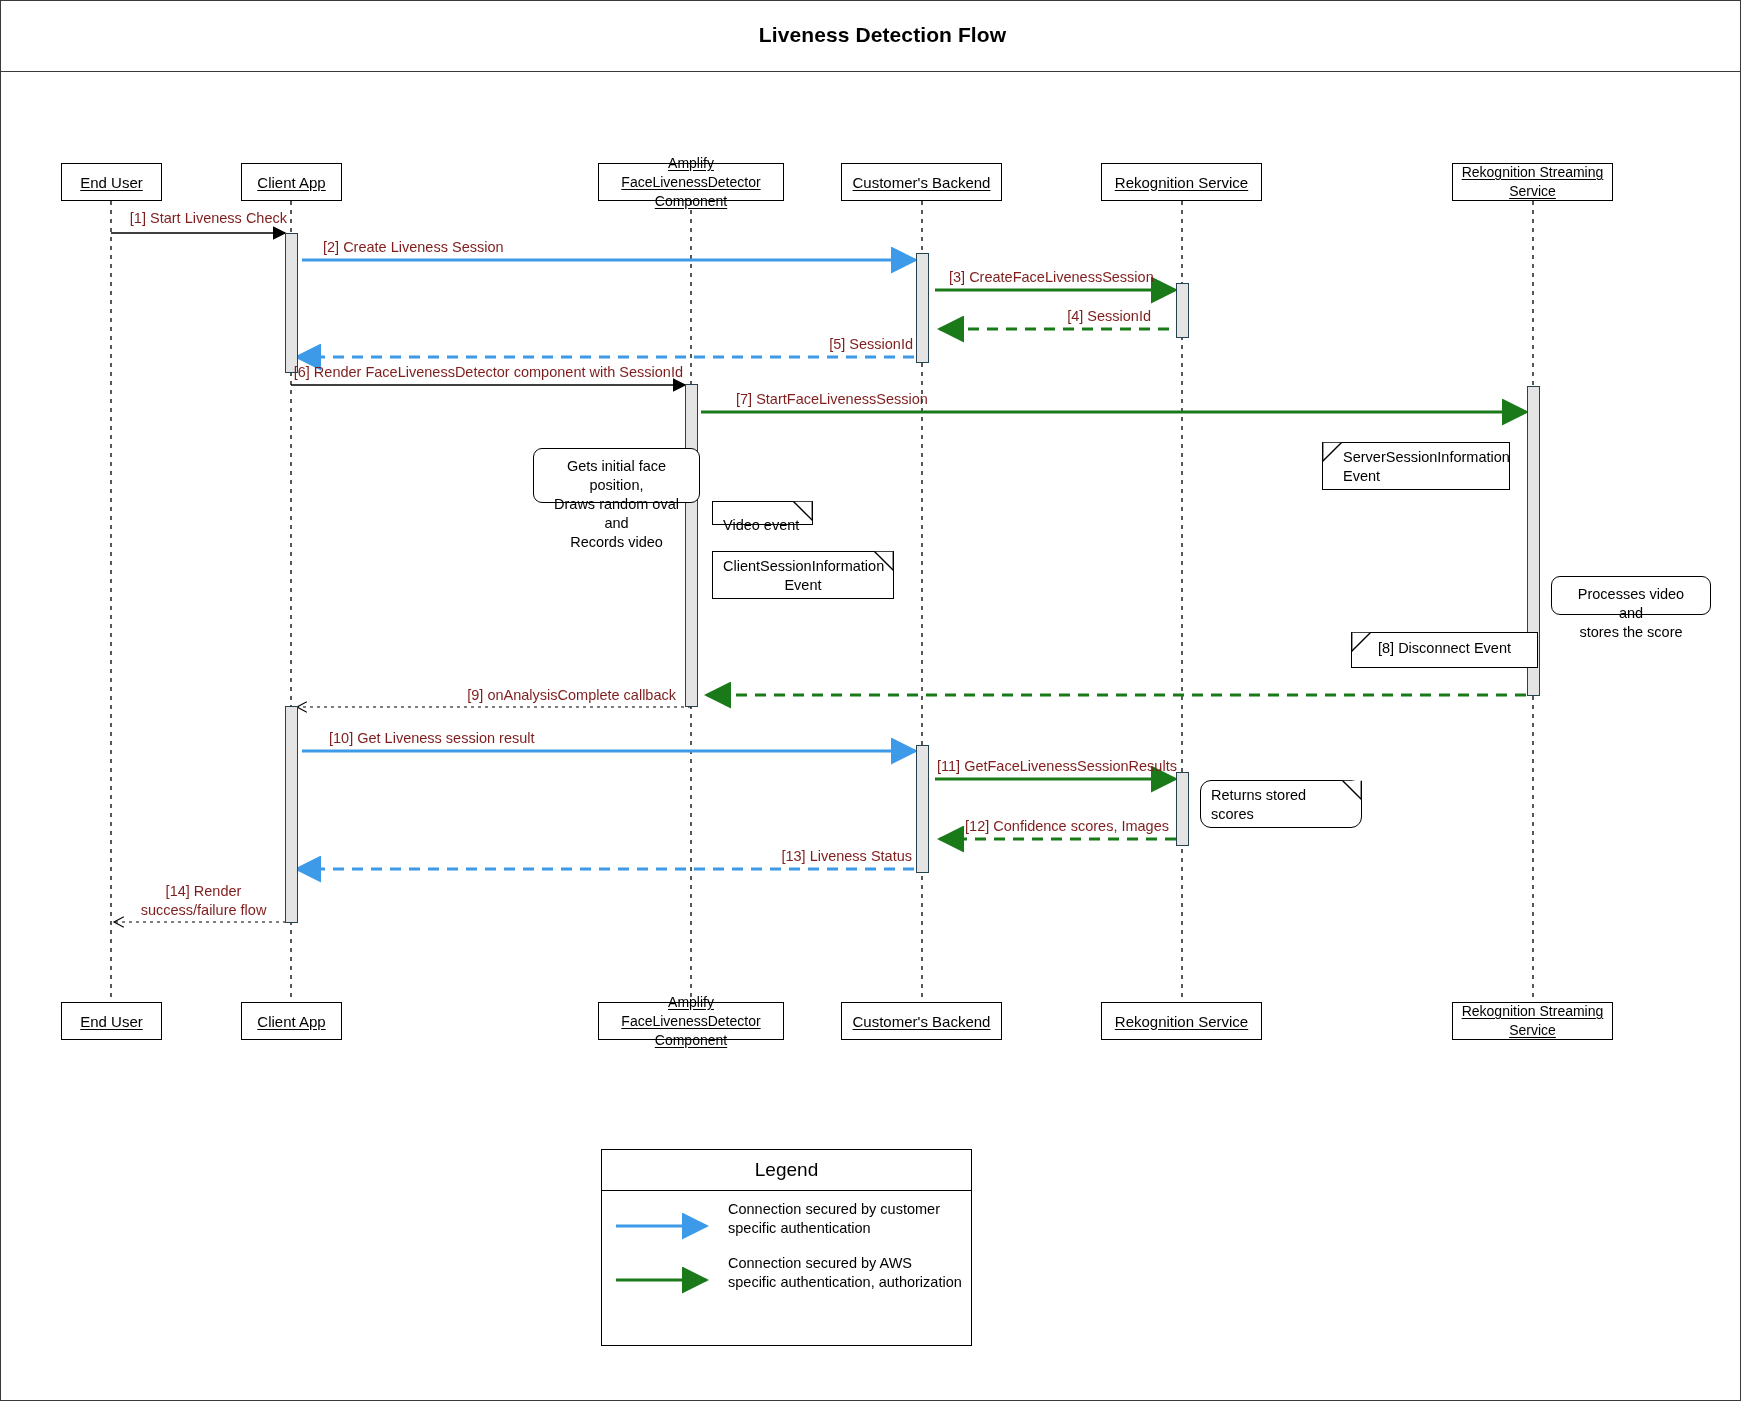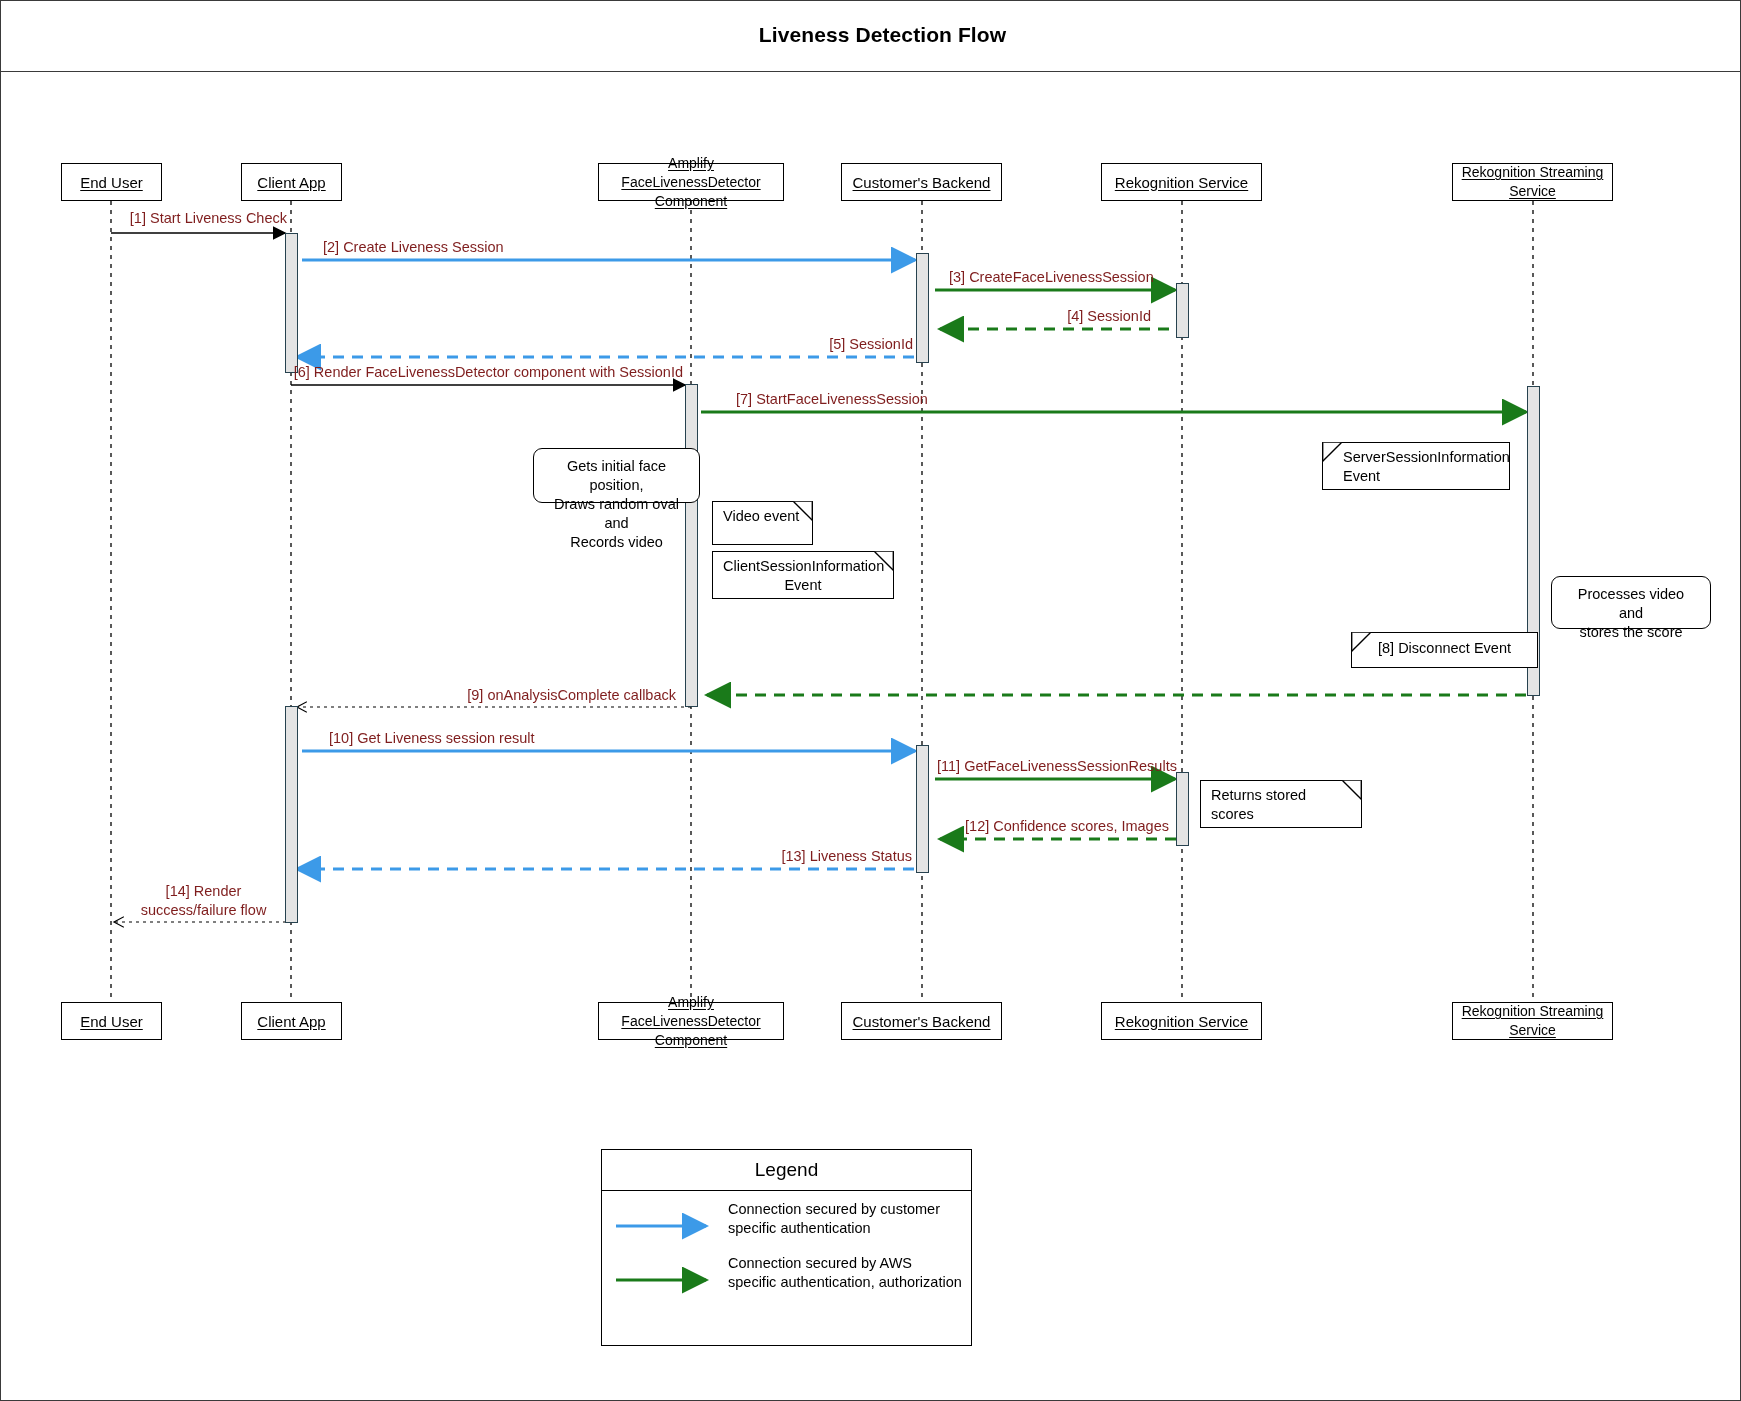--- a/index.html
+++ b/index.html
@@ -194,21 +194,21 @@
     <span>[14] Render</span><br>
     <span>success/failure flow</span>
   </div>
 
   <div class="note note-round" style="left:500px;top:447px;width:167px;height:55px;margin-left:32px;">
     <span>Gets initial face position,</span><br>
     <span>Draws random oval and</span><br>
     <span>Records video</span>
   </div>
 
-  <div class="note note-rect" style="left:711px;top:500px;width:101px;height:44px;padding-top:5px;">
+  <div class="note note-rect" style="left:711px;top:500px;width:101px;height:24px;padding-top:14px;">
     <svg class="foldsvg" width="20" height="20" viewBox="0 0 20 20">
       <path d="M0.7,0.7 L19.3,19.3 L19.3,0.7 z" fill="#fff" stroke="none"></path>
       <path d="M0.7,0.7 L19.3,19.3" stroke="#000" stroke-width="1.4" fill="none"></path>
       <path d="M19.3,0.7 L19.3,19.3" stroke="#000" stroke-width="1.4" fill="none"></path>
     </svg>
     <span>Video event</span>
   </div>
 
   <div class="note note-rect" style="left:711px;top:550px;width:182px;height:48px;padding-top:5px;text-align:center;">
     <svg class="foldsvg" width="20" height="20" viewBox="0 0 20 20">
@@ -232,26 +232,26 @@
 
   <div class="note note-rect" style="left:1350px;top:631px;width:187px;height:36px;padding-top:6px;padding-left:26px;">
     <svg class="foldsvg-l" width="20" height="20" viewBox="0 0 20 20">
       <path d="M19.3,0.7 L0.7,19.3 L0.7,0.7 z" fill="#fff" stroke="none"></path>
       <path d="M19.3,0.7 L0.7,19.3" stroke="#000" stroke-width="1.4" fill="none"></path>
       <path d="M0.7,0.7 L0.7,19.3" stroke="#000" stroke-width="1.4" fill="none"></path>
     </svg>
     <span>[8] Disconnect Event</span>
   </div>
 
-  <div class="note note-round" style="left:1550px;top:575px;width:160px;height:53px;">
+  <div class="note note-round" style="left:1550px;top:575px;width:160px;height:39px;">
     <span>Processes video and</span><br>
     <span>stores the score</span>
   </div>
 
-  <div class="note note-rect" style="left:1199px;top:779px;width:162px;height:48px;padding-top:5px;">
+  <div class="note note-rect" style="left:1199px;top:779px;width:162px;height:48px;padding-top:5px;border-radius:11px;">
     <svg class="foldsvg" width="20" height="20" viewBox="0 0 20 20">
       <path d="M0.7,0.7 L19.3,19.3 L19.3,0.7 z" fill="#fff" stroke="none"></path>
       <path d="M0.7,0.7 L19.3,19.3" stroke="#000" stroke-width="1.4" fill="none"></path>
       <path d="M19.3,0.7 L19.3,19.3" stroke="#000" stroke-width="1.4" fill="none"></path>
     </svg>
     <span>Returns stored</span><br>
     <span>scores</span>
   </div>
 
   <div id="legend">

